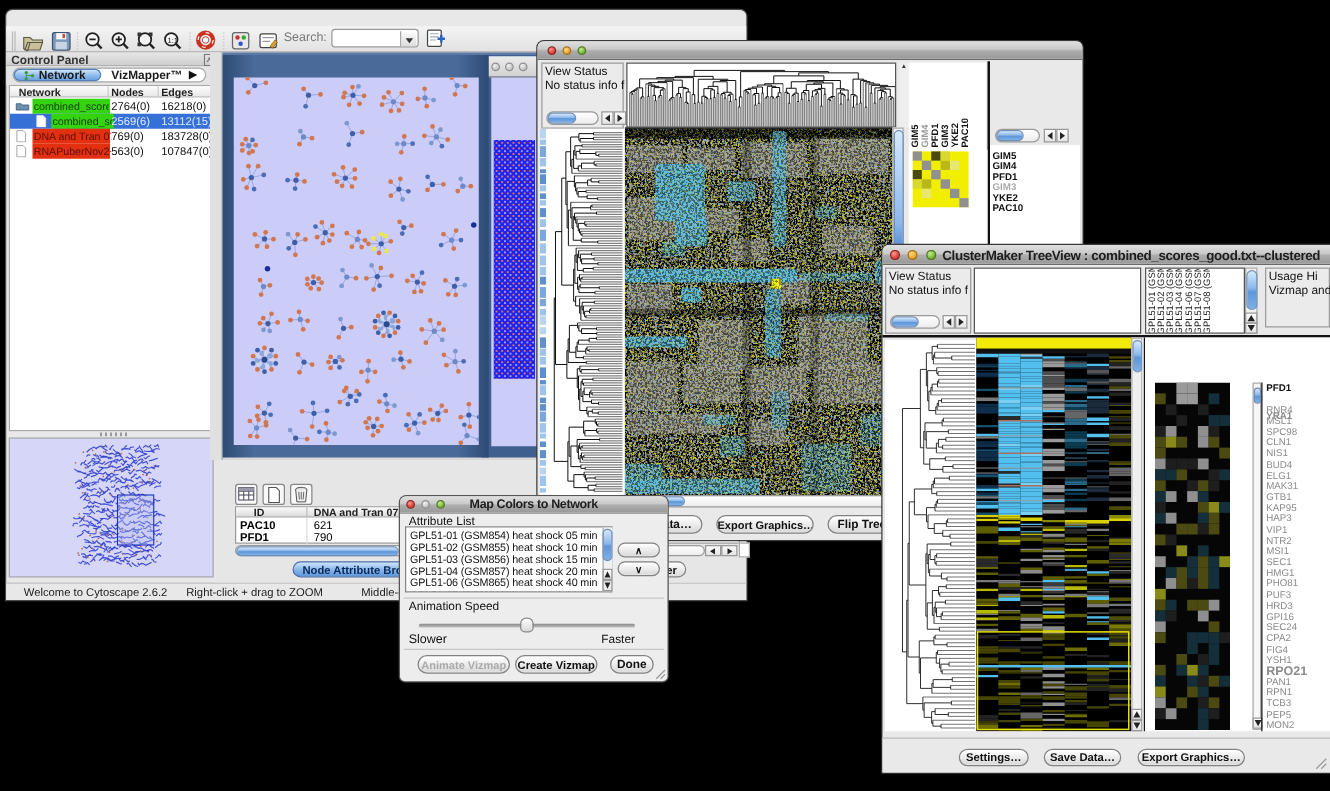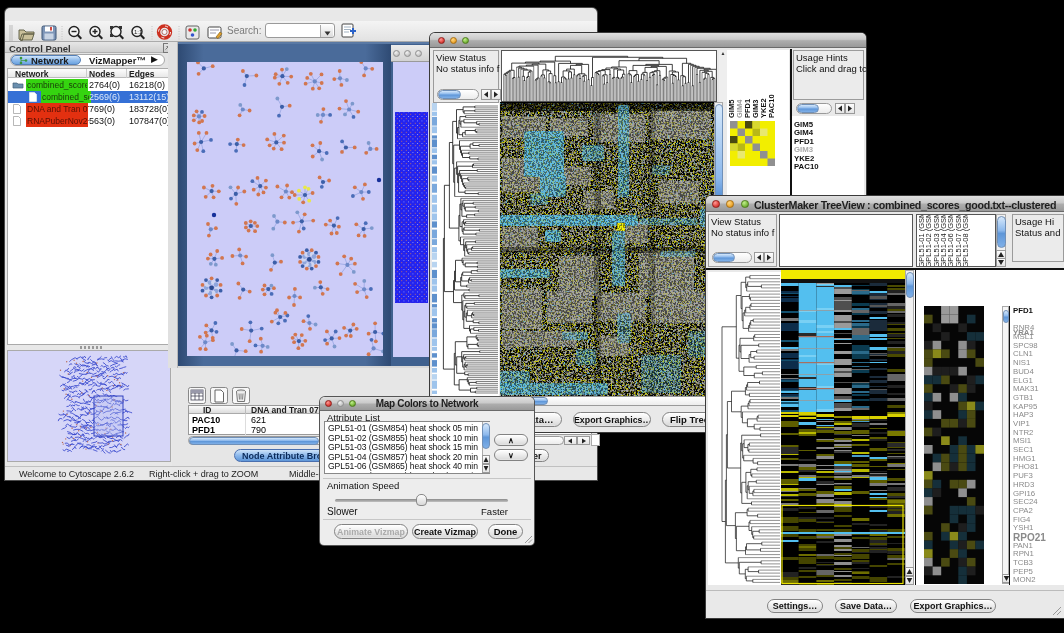--- a/index.html
+++ b/index.html
@@ -698,24 +698,20 @@
         <text transform="translate(15,68) rotate(-90)" font-size="7.5" fill="#999" font-weight="bold">GIM4</text>
         <text transform="translate(23,68) rotate(-90)" font-size="7.5" fill="#111" font-weight="bold">PFD1</text>
         <text transform="translate(31,68) rotate(-90)" font-size="7.5" fill="#111" font-weight="bold">GIM3</text>
         <text transform="translate(39,68) rotate(-90)" font-size="7.5" fill="#111" font-weight="bold">YKE2</text>
         <text transform="translate(47,68) rotate(-90)" font-size="7.5" fill="#111" font-weight="bold">PAC10</text>
       </svg>
  </div>
 
  <div class="blackline" style="left:360px;top:16px;width:2px;height:380px"></div>
 
- <div class="panelbox abs" style="left:363px;top:17px;width:71px;height:50px">
-   <div class="abs" style="left:2px;top:1px;font-size:9.5px;color:#111">Usage Hints</div>
-   <div class="abs" style="left:2px;top:12px;font-size:9.5px;color:#111;white-space:nowrap">Click and drag tc</div>
- </div>
  <div class="scrolltrack" style="left:366px;top:70px;width:36px;height:11px"></div>
  <div class="aquapill" style="left:367px;top:71px;width:22px;height:9px"></div>
  <div class="arrbox" style="left:405px;top:70px;width:10px;height:11px">
       <svg width="8" height="9">
         <path d="M6 1.5L2 4.5l4 3z" fill="#222"></path>
       </svg>
     </div>
  <div class="arrbox" style="left:415px;top:70px;width:10px;height:11px">
       <svg width="8" height="9">
         <path d="M2 1.5l4 3l-4 3z" fill="#222"></path>
@@ -978,21 +974,21 @@
       </svg>
     </div>
  <div class="arrbox" style="left:290px;top:62px;width:10px;height:9px">
       <svg width="8" height="7">
         <path d="M4 6L1 1h6z" fill="#222"></path>
       </svg>
     </div>
 
  <div class="panelbox abs" style="left:306px;top:18px;width:52px;height:48px">
    <div class="abs" style="left:2px;top:1px;font-size:9.5px;color:#111;white-space:nowrap">Usage Hi</div>
-   <div class="abs" style="left:2px;top:12px;font-size:9.5px;color:#111;white-space:nowrap">Status and</div>
+   <div class="abs" style="left:2px;top:12px;font-size:9.5px;color:#111;white-space:nowrap">Vizmap and</div>
  </div>
  <div class="scrolltrack" style="left:308px;top:88px;width:40px;height:11px"></div>
  <div class="aquapill" style="left:309px;top:89px;width:20px;height:9px"></div>
  <div class="arrbox" style="left:348px;top:88px;width:10px;height:11px">
       <svg width="8" height="9">
         <path d="M2 1.5l4 3l-4 3z" fill="#222"></path>
       </svg>
     </div>
 
  <div class="blackline" style="left:0;top:72px;width:358px;height:2px"></div>

